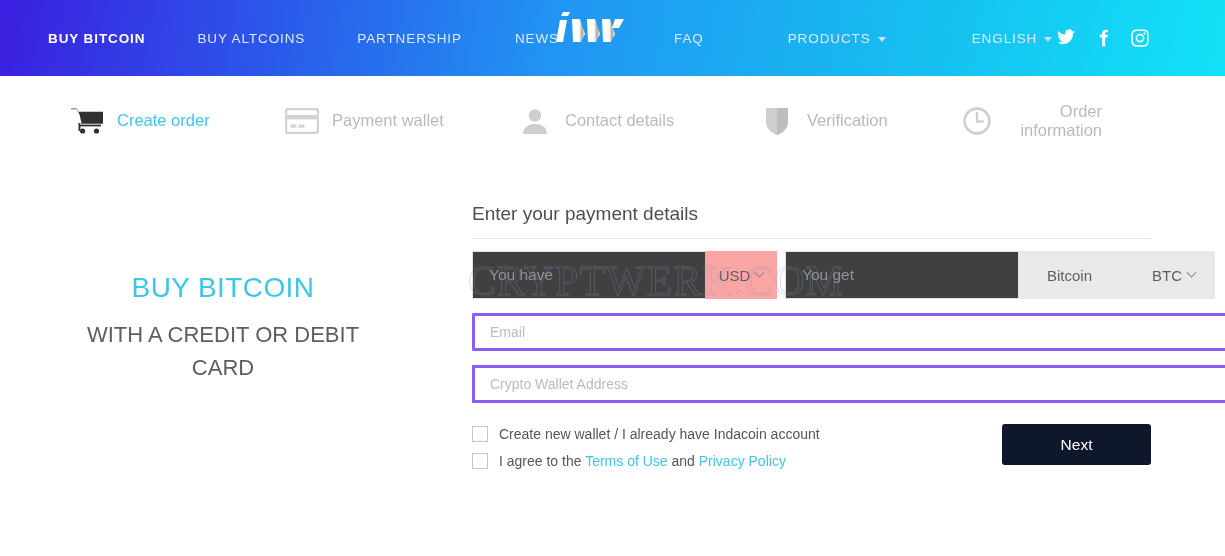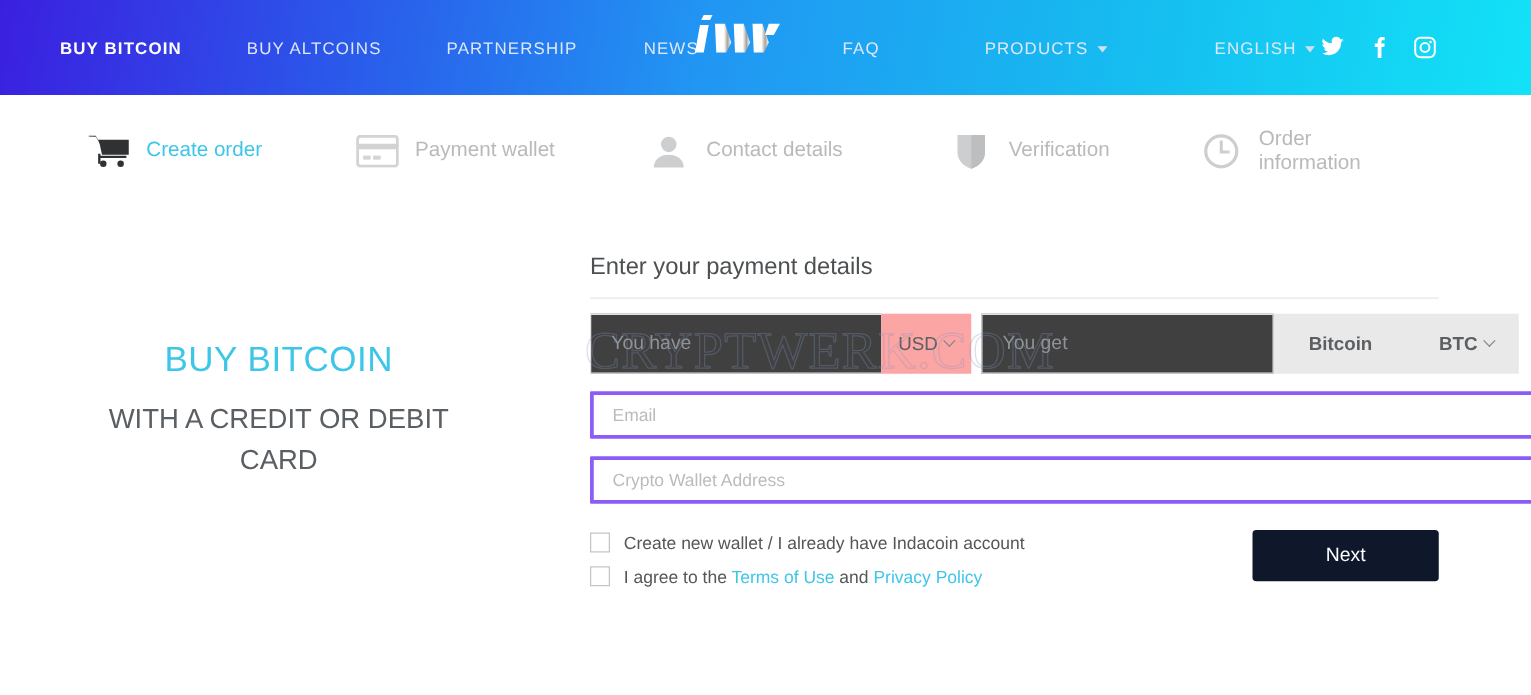--- a/index.html
+++ b/index.html
@@ -64,21 +64,21 @@
   }
   .amt-input::placeholder { color: #8f9296; }
   .cur-sel {
     width: 72px; background: #fca5a5; border: none; display: flex; align-items: center;
     justify-content: center; gap: 6px; font-size: 15px; color: #5d6063; cursor: pointer;
   }
   .pair.right .amt-input { border-right: 1px solid #e0e2e4; }
   .coin-box {
     width: 196px; background: #e9e9e9; display: flex; align-items: center;
     justify-content: space-between; padding: 0 20px 0 28px; font-size: 15px;
-    color: #5d6063; cursor: pointer; font-weight: bold;
+    color: #5d6063; cursor: pointer;
   }
   .coin-cur { display: flex; align-items: center; gap: 6px; }
   .chev { display: inline-block; width: 7px; height: 7px; border-right: 1.6px solid #808386;
           border-bottom: 1.6px solid #808386; transform: rotate(45deg) translate(-2px,-2px); }
 
   .text-field {
     width: 809px; height: 38px; margin-top: 14px; border: 3px solid #8b5cf6;
     background: #fff; font-size: 14px; color: #b9bcbf; padding: 0 15px; outline: none;
     font-family: "Liberation Sans", sans-serif; border-radius: 1px;
   }
@@ -213,21 +213,21 @@
   <div class="step" style="left:760px;">
     <span class="step-icon">
       <svg viewBox="0 0 26 30" width="26" height="30">
         <path d="M2 2h22v13.5C24 23 18.5 27 13 29 7.5 27 2 23 2 15.5z" fill="#cdced0"></path>
         <path d="M13 2v27c5.5-2 11-6 11-13.5V2z" fill="#bdbec0"></path>
       </svg>
     </span>
     <span class="step-label">Verification</span>
   </div>
 
-  <div class="step" style="left:960px;">
+  <div class="step" style="left:960px;text-align:right;">
     <span class="step-icon">
       <svg viewBox="0 0 30 30" width="30" height="30">
         <circle cx="15" cy="15" r="12.4" fill="none" stroke="#cdced0" stroke-width="2.6"></circle>
         <path d="M15 7.5v8h5.5" fill="none" stroke="#cdced0" stroke-width="2.4" stroke-linecap="square"></path>
       </svg>
     </span>
     <span class="step-label" style="max-width:95px;">Order information</span>
   </div>
 </div>
 

